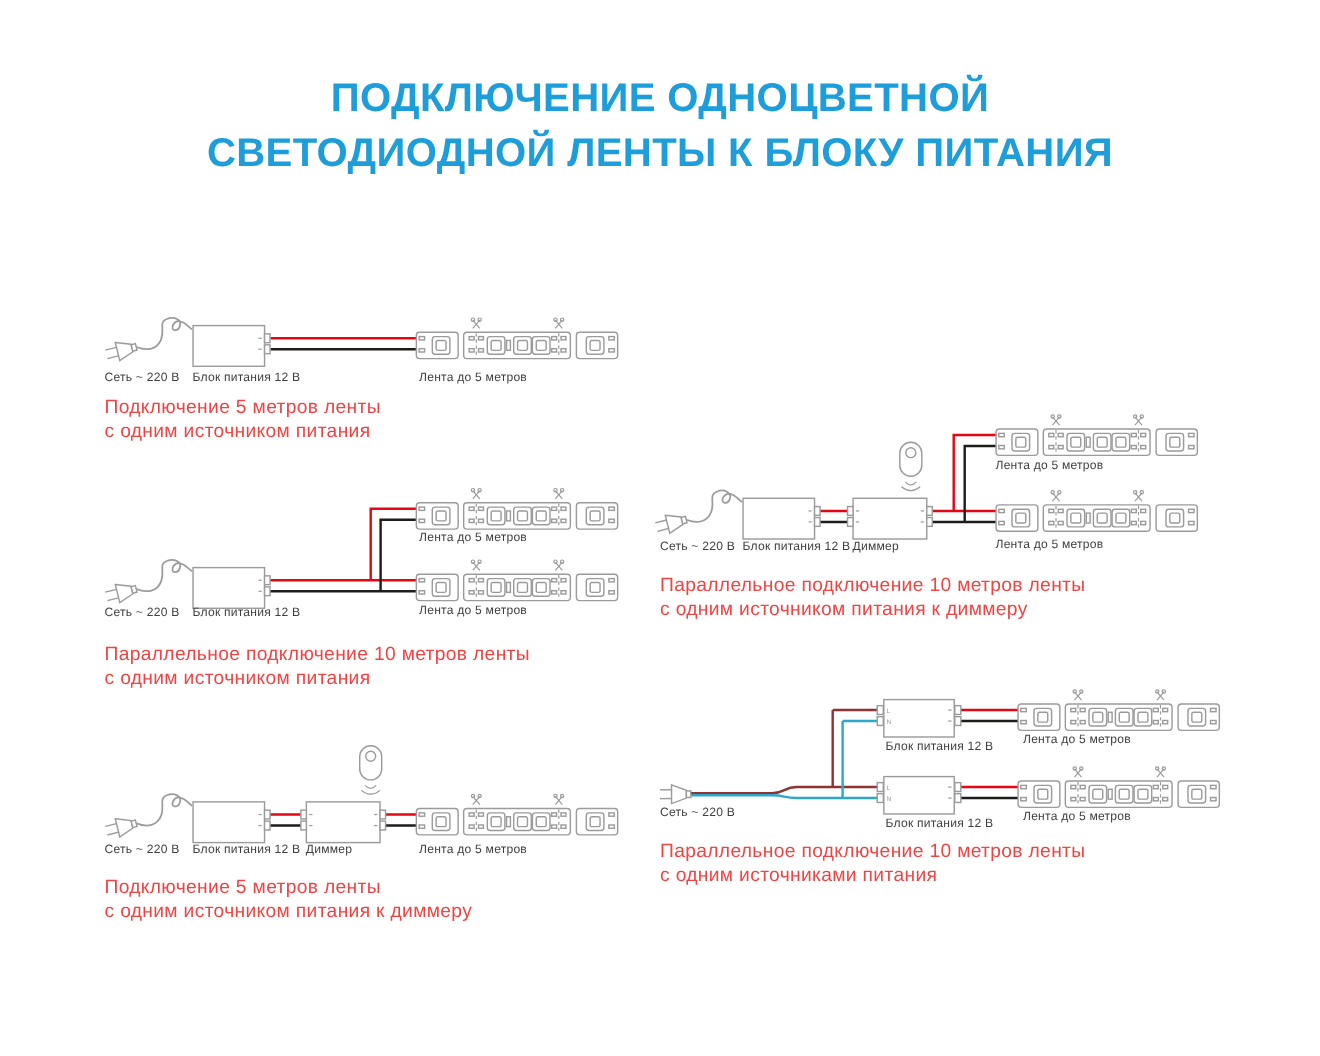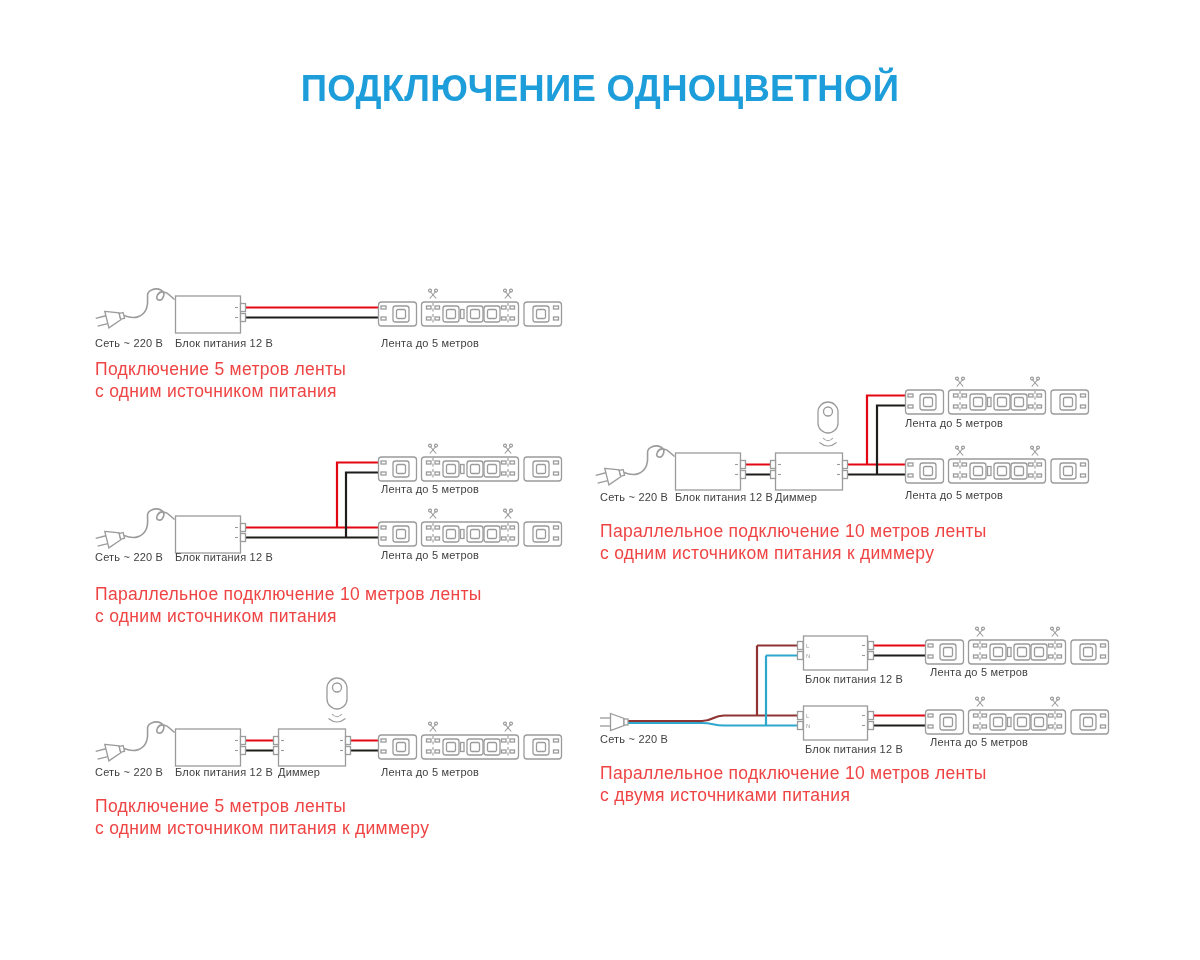--- a/index.html
+++ b/index.html
@@ -159,20 +159,21 @@
       <use href="#plug" transform="translate(600,711)"></use>
       <use href="#psu5" transform="translate(803,635.5)"></use>
       <use href="#psu5" transform="translate(803,705.5)"></use>
       <use href="#strip" transform="translate(925,626)"></use>
       <use href="#strip" transform="translate(925,696)"></use>
     </g>
   </svg>
 
   <div class="title">
     <div>ПОДКЛЮЧЕНИЕ ОДНОЦВЕТНОЙ</div>
+    <div>СВЕТОДИОДНОЙ ЛЕНТЫ К БЛОКУ ПИТАНИЯ</div>
   </div>
 
   <div class="lbl" style="left:95px;top:337px">Сеть ~ 220 В</div>
   <div class="lbl" style="left:175px;top:337px">Блок питания 12 В</div>
   <div class="lbl" style="left:381px;top:337px">Лента до 5 метров</div>
   <div class="cap" style="left:95px;top:359px">
     <div>Подключение 5 метров ленты</div>
     <div>с одним источником питания</div>
   </div>
 
@@ -204,16 +205,16 @@
     <div>с одним источником питания к диммеру</div>
   </div>
 
   <div class="lbl" style="left:930px;top:666px">Лента до 5 метров</div>
   <div class="lbl" style="left:805px;top:673px">Блок питания 12 В</div>
   <div class="lbl" style="left:600px;top:733px">Сеть ~ 220 В</div>
   <div class="lbl" style="left:930px;top:736px">Лента до 5 метров</div>
   <div class="lbl" style="left:805px;top:743px">Блок питания 12 В</div>
   <div class="cap" style="left:600px;top:763px">
     <div>Параллельное подключение 10 метров ленты</div>
-    <div>с двумя источниками питания</div>
+    <div>с одним источниками питания</div>
   </div>
 
 </div>
 
 </body></html>

